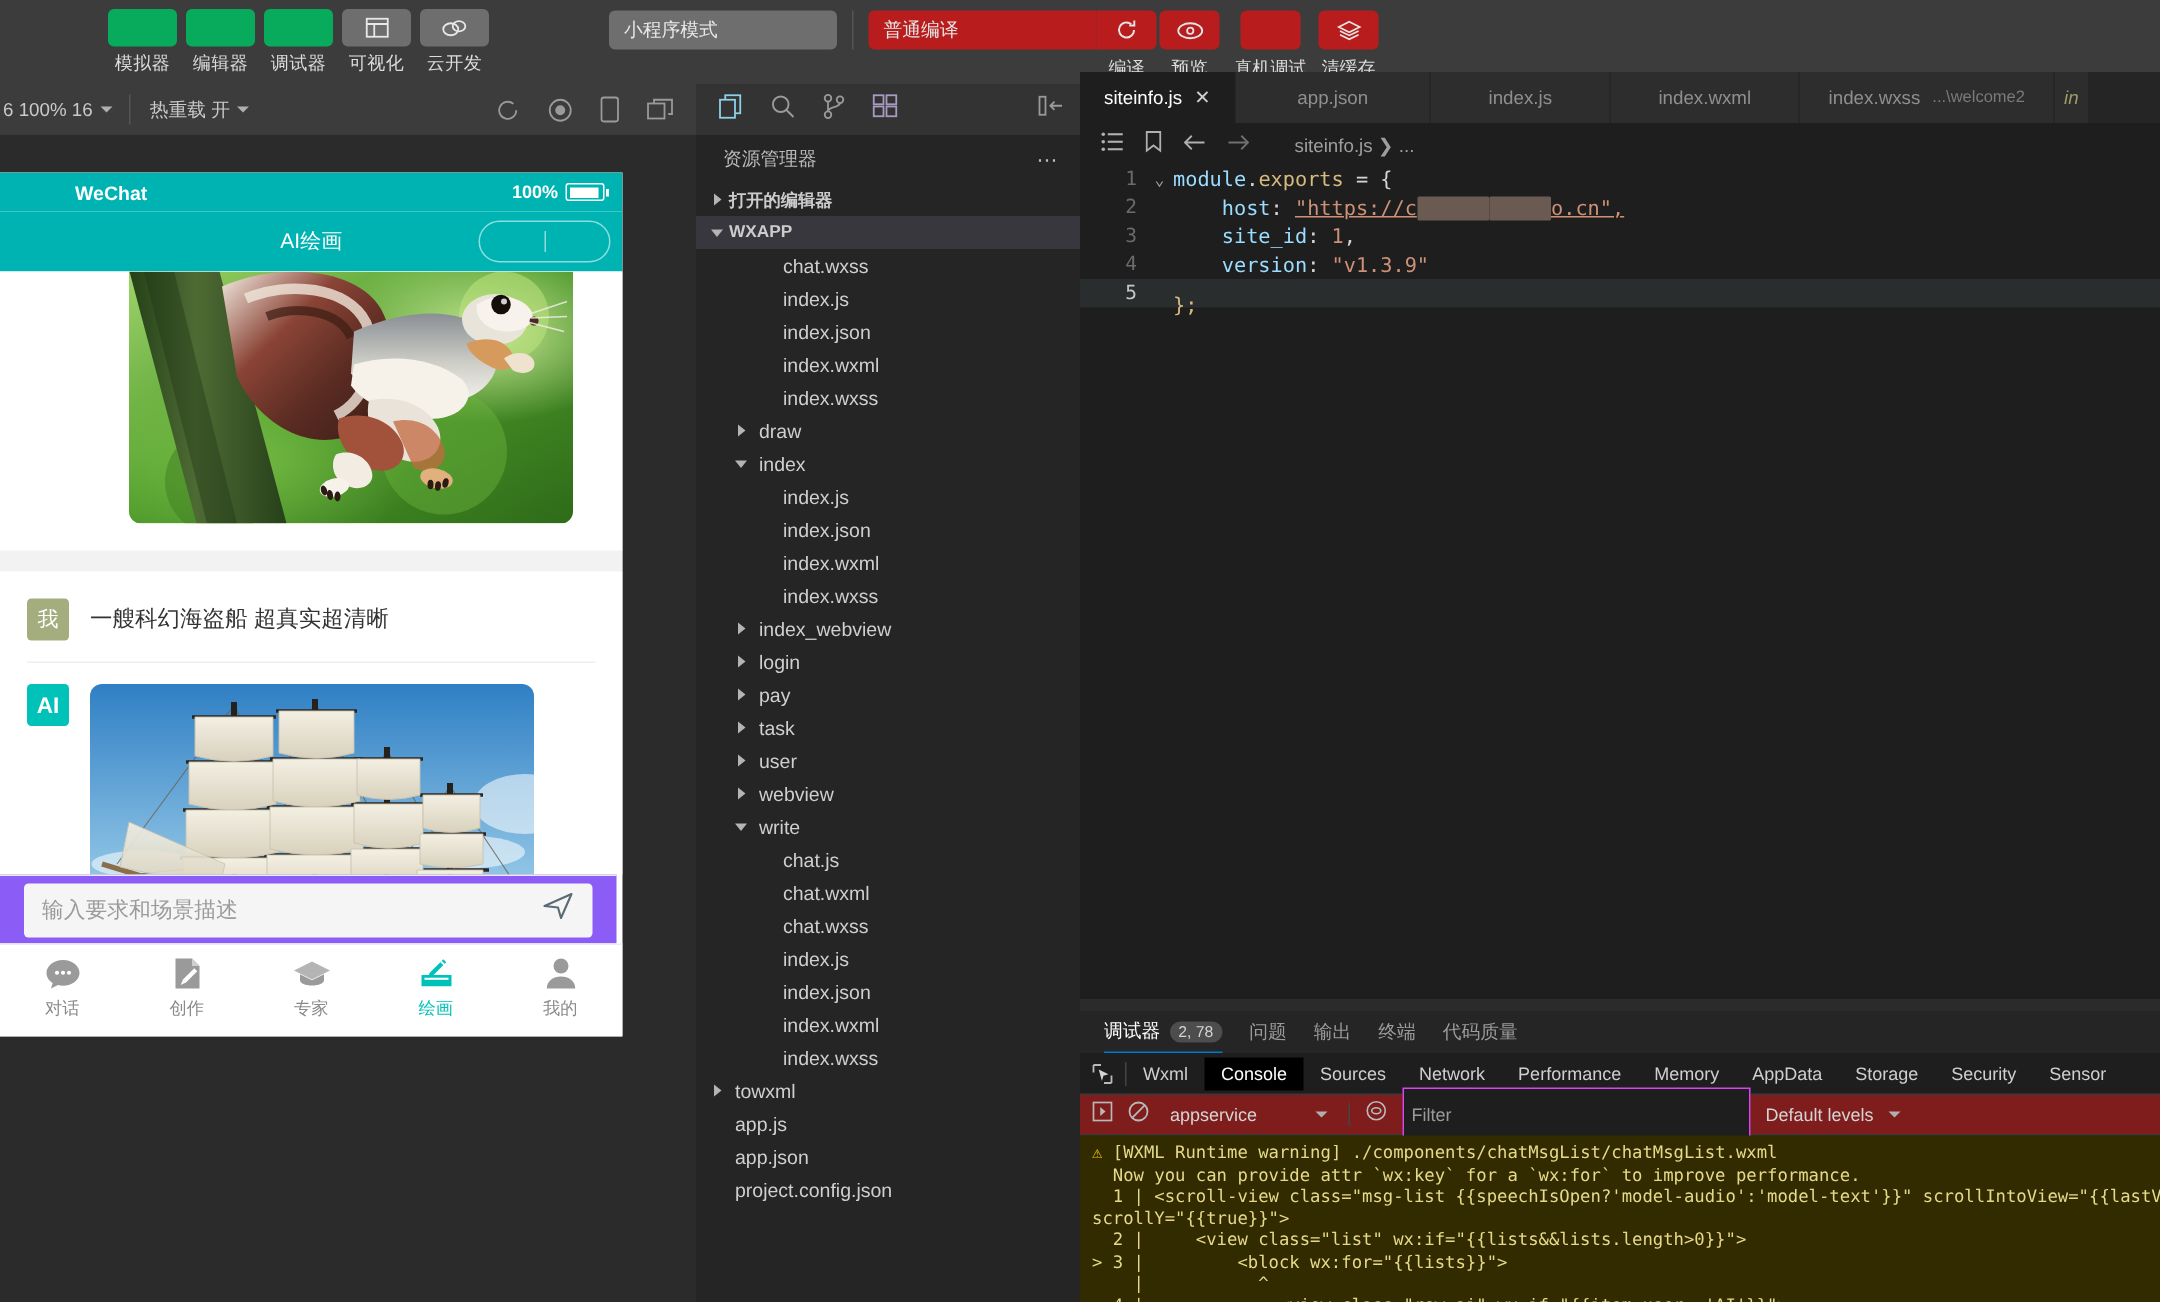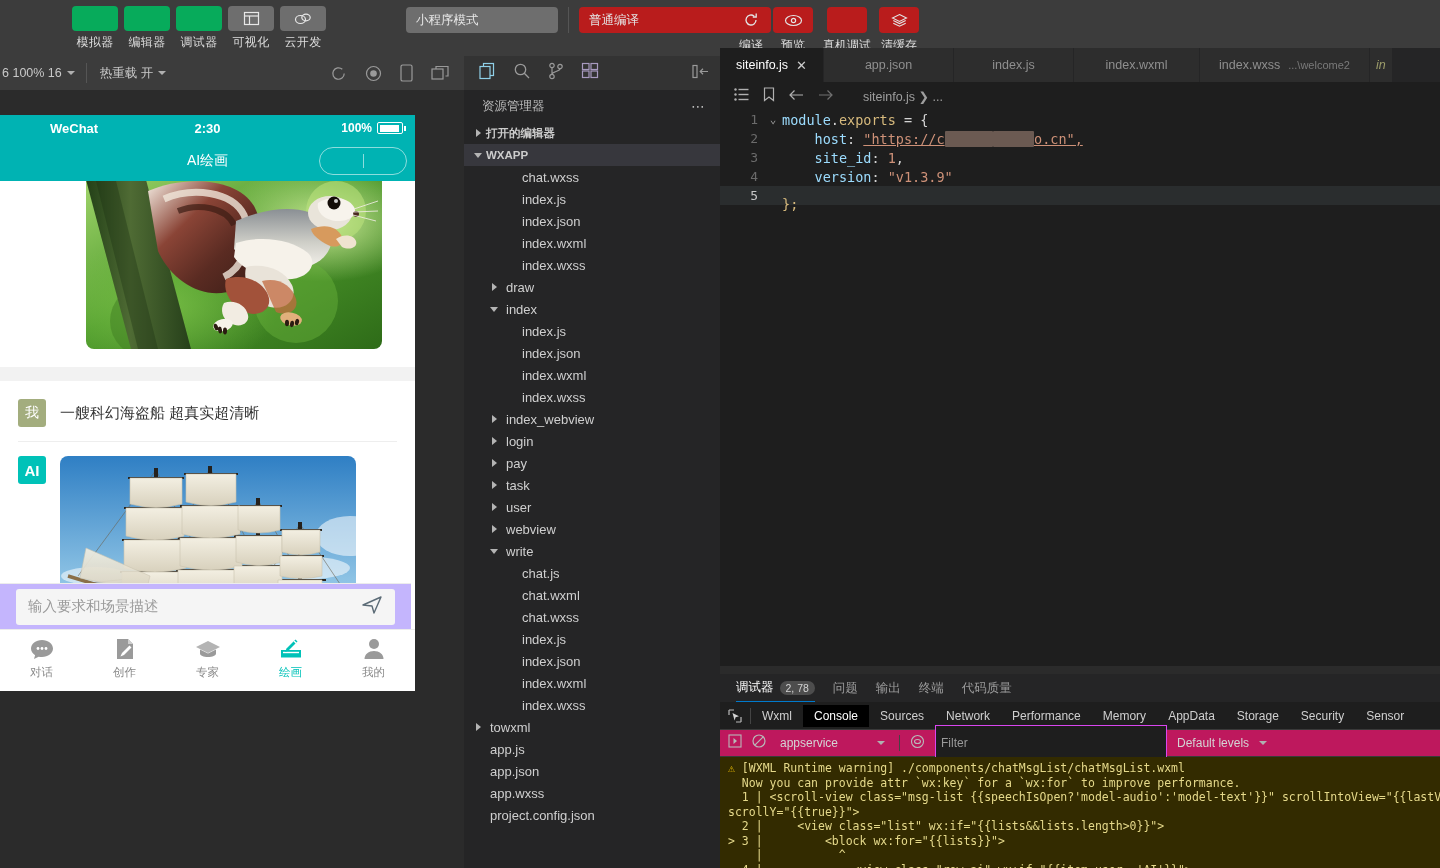--- a/index.html
+++ b/index.html
@@ -135,21 +135,21 @@
   .img-row { display:flex; align-items:flex-start; padding-top: 14px; }
   .img-frame {
     margin-left: 14px; width: 296px; height: 222px; border-radius: 8px;
     overflow:hidden; position:relative; flex:0 0 296px;
   }
   .img-frame.solo { margin-left: 0; }
   .img-frame svg { position:absolute; left:0; top:0; }
 
   .composer {
     position:absolute; left:0; right:4px; bottom: 62px; height: 46px;
-    background:#c4b5fd; display:flex; align-items:center; padding: 0 16px;
+    background:#8b5cf6; display:flex; align-items:center; padding: 0 16px;
     border-top: 1px solid #ececec;
   }
   .composer .field {
     flex:1; height: 36px; background:#f5f5f5; border-radius: 3px;
     display:flex; align-items:center; justify-content: space-between; padding: 0 12px;
   }
   .composer .ph { font-size: 14.5px; color:#9b9b9b; }
 
   .tabbar {
     position:absolute; left:0; right:0; bottom:0; height: 62px; background:#fff;
@@ -219,21 +219,21 @@
   .devtools { position:absolute; left:720px; top:674px; width:720px; height:194px; background:#1e1e1e; }
   .dt-head { height:28px; background:#252526; display:flex; align-items:flex-end; gap:18px; padding-left:16px; }
   .dt-h-item { font-size:12.5px; color:#9b9b9b; padding-bottom:5px; display:flex; align-items:center; gap:6px; cursor:pointer; }
   .dt-h-item.active { color:#ffffff; border-bottom: 1px solid #007acc; }
   .dt-badge { background:#4d4d4d; color:#d4d4d4; border-radius:8px; font-size:10.5px; padding: 1px 6px; }
   .dt-tabs { height:28px; background:#1e1e1e; display:flex; align-items:center; border-bottom:1px solid #3a3a3a; }
   .dt-cursor { width:30px; display:flex; align-items:center; justify-content:center; }
   .dt-sep { width:1px; height:16px; background:#444; }
   .dt-tab { font-size:12px; color:#cfcfcf; padding: 4px 11px; cursor:pointer; white-space:nowrap; }
   .dt-tab.active { background:#000000; color:#fff; }
-  .dt-bar { height:27px; background:#be185d; display:flex; align-items:center; gap:10px; padding: 0 8px; border-bottom:1px solid #3a3a3a; }
+  .dt-bar { height:27px; background:#7f1d1d; display:flex; align-items:center; gap:10px; padding: 0 8px; border-bottom:1px solid #3a3a3a; }
   .dt-ctx { font-size:12px; color:#d4d4d4; display:flex; align-items:center; gap:34px;
             border:0; padding: 2px 4px; }
   .dt-filter { flex: 0 0 232px; height:36px; background:#1e1e1e; border:1px solid #d946ef;
                color:#9a9a9a; font-size:12px; padding: 0 5px; display:flex; align-items:center; }
   .dt-levels { font-size:12px; color:#d4d4d4; display:flex; align-items:center; gap:5px; }
   .console-body {
     position:absolute; left:0; right:0; top:83px; bottom:0; background:#332b00;
     font-family: "DejaVu Sans Mono", "Liberation Mono", monospace;
     font-size:11.5px; color:#e5d98a; line-height:14.5px; padding: 4px 0 0 0; overflow:hidden;
   }
@@ -403,21 +403,20 @@
           </svg>
       </span>
     </div>
   </div>
 
   <div class="sim">
     <div class="phone">
 
       <div class="statusbar">
         <div class="sb-left">WeChat</div>
-        <div class="sb-time">2:30</div>
         <div class="sb-right">
           <span>100%</span>
           <span class="battery">
               <i></i>
             </span>
         </div>
       </div>
 
       <div class="navbar">
         <span>AI绘画</span>
@@ -856,24 +855,20 @@
         <div class="frow">
           <span class="tw" style="margin-left: 6px;"></span>
           <span class="nm" style="margin-left: 4px;">app.js</span>
         </div>
         <div class="frow">
           <span class="tw" style="margin-left: 6px;"></span>
           <span class="nm" style="margin-left: 4px;">app.json</span>
         </div>
         <div class="frow">
           <span class="tw" style="margin-left: 6px;"></span>
-          <span class="nm" style="margin-left: 4px;">app.wxss</span>
-        </div>
-        <div class="frow">
-          <span class="tw" style="margin-left: 6px;"></span>
           <span class="nm" style="margin-left: 4px;">project.config.json</span>
         </div>
       </div>
   </div>
 
   <div class="editor">
     <div class="tabs" id="editor-tabs">
         <div class="tab-i active">
           <span>siteinfo.js</span>
           <span class="x">✕</span>

